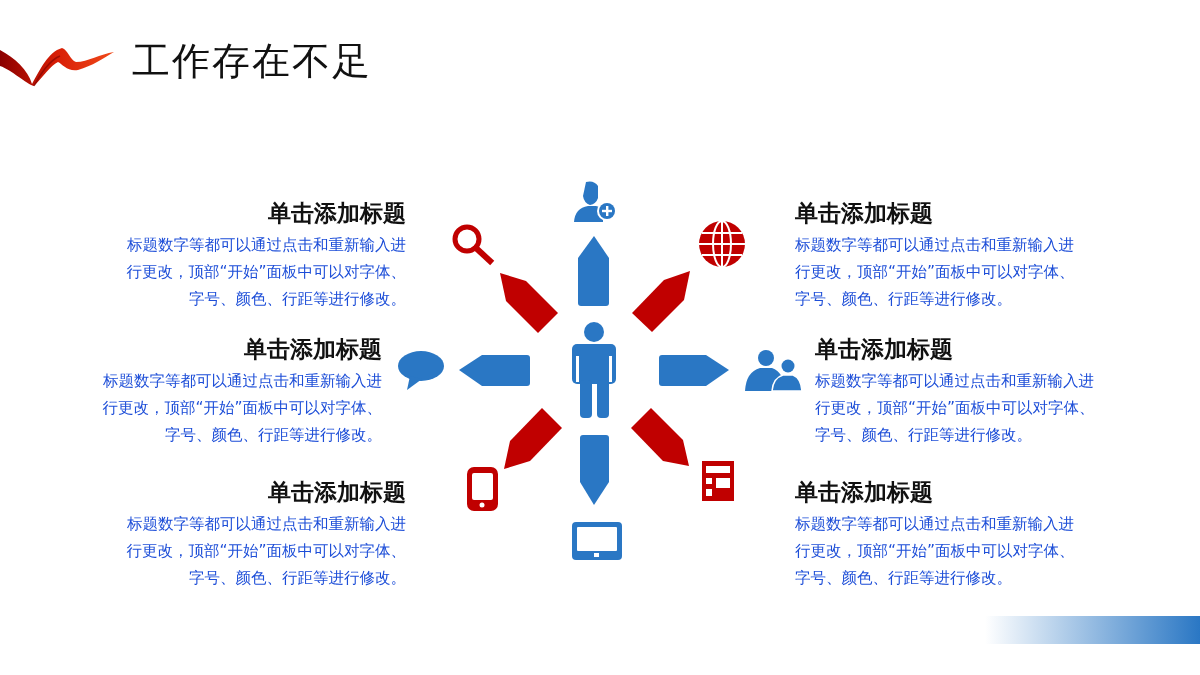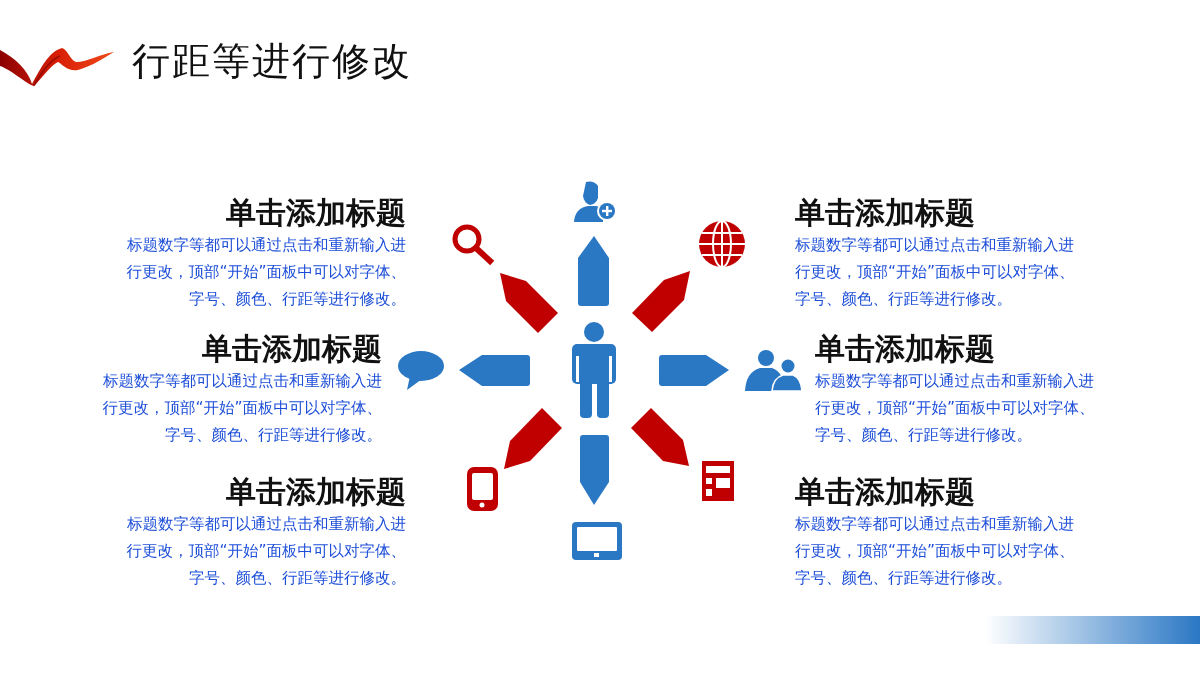--- a/index.html
+++ b/index.html
@@ -3,42 +3,42 @@
 <meta charset="utf-8">
 <style>
   html, body { margin:0; padding:0; }
   body { width:1200px; height:675px; background:#ffffff; position:relative; overflow:hidden;
          font-family:"DejaVu Sans", "Liberation Sans", sans-serif; }
   .ribbon { position:absolute; left:0; top:40px; width:118px; height:50px; }
   .page-title { position:absolute; left:132px; top:36px; font-size:38px; color:#111; letter-spacing:2px; line-height:50px; }
   .block { position:absolute; width:330px; }
   .block.left { text-align:right; }
   .block.right { text-align:left; }
-  .block .h { font-size:30px; font-weight:bold; color:#111; line-height:34px; margin-bottom:2px; }
+  .block .h { font-size:23px; font-weight:bold; color:#111; line-height:34px; margin-bottom:2px; }
   .block .p { font-size:15.5px; color:#1d4ed8; line-height:27px; }
   .diagram { position:absolute; left:0; top:0; width:1200px; height:675px; }
   .bottom-bar { position:absolute; left:985px; top:616px; width:215px; height:28px;
                 background:linear-gradient(to right, rgba(42,119,196,0) 0%, rgba(42,119,196,0.35) 35%, #2a77c4 100%); }
 </style>
 </head>
 <body>
 
 <svg class="ribbon" viewBox="0 0 118 50">
   <defs>
     <linearGradient id="rg" x1="0" x2="1" y1="0" y2="0">
       <stop offset="0" stop-color="#8b0000"></stop>
       <stop offset="0.5" stop-color="#d81e06"></stop>
       <stop offset="1" stop-color="#f04a1a"></stop>
     </linearGradient>
   </defs>
   <path d="M0,10 C15,18 28,30 32,44 C40,30 48,12 62,8 C68,10 70,20 76,22 C88,22 100,14 114,12 C104,18 92,26 78,30 C68,32 62,24 58,22 C50,26 44,36 34,46 C26,44 12,30 0,26 Z" fill="url(#rg)"></path>
   <path d="M34,46 C40,34 50,20 60,16" stroke="#7a0000" stroke-width="1.5" fill="none" opacity="0.6"></path>
 </svg>
 
-<div class="page-title">行距等进行修改</div>
+<div class="page-title">工作存在不足</div>
 
 <div class="block left" style="left:76px; top:196px;">
   <div class="h">单击添加标题</div>
   <div class="p">标题数字等都可以通过点击和重新输入进</div>
   <div class="p">行更改，顶部“开始”面板中可以对字体、</div>
   <div class="p">字号、颜色、行距等进行修改。</div>
 </div>
 <div class="block left" style="left:52px; top:332px;">
   <div class="h">单击添加标题</div>
   <div class="p">标题数字等都可以通过点击和重新输入进</div>

